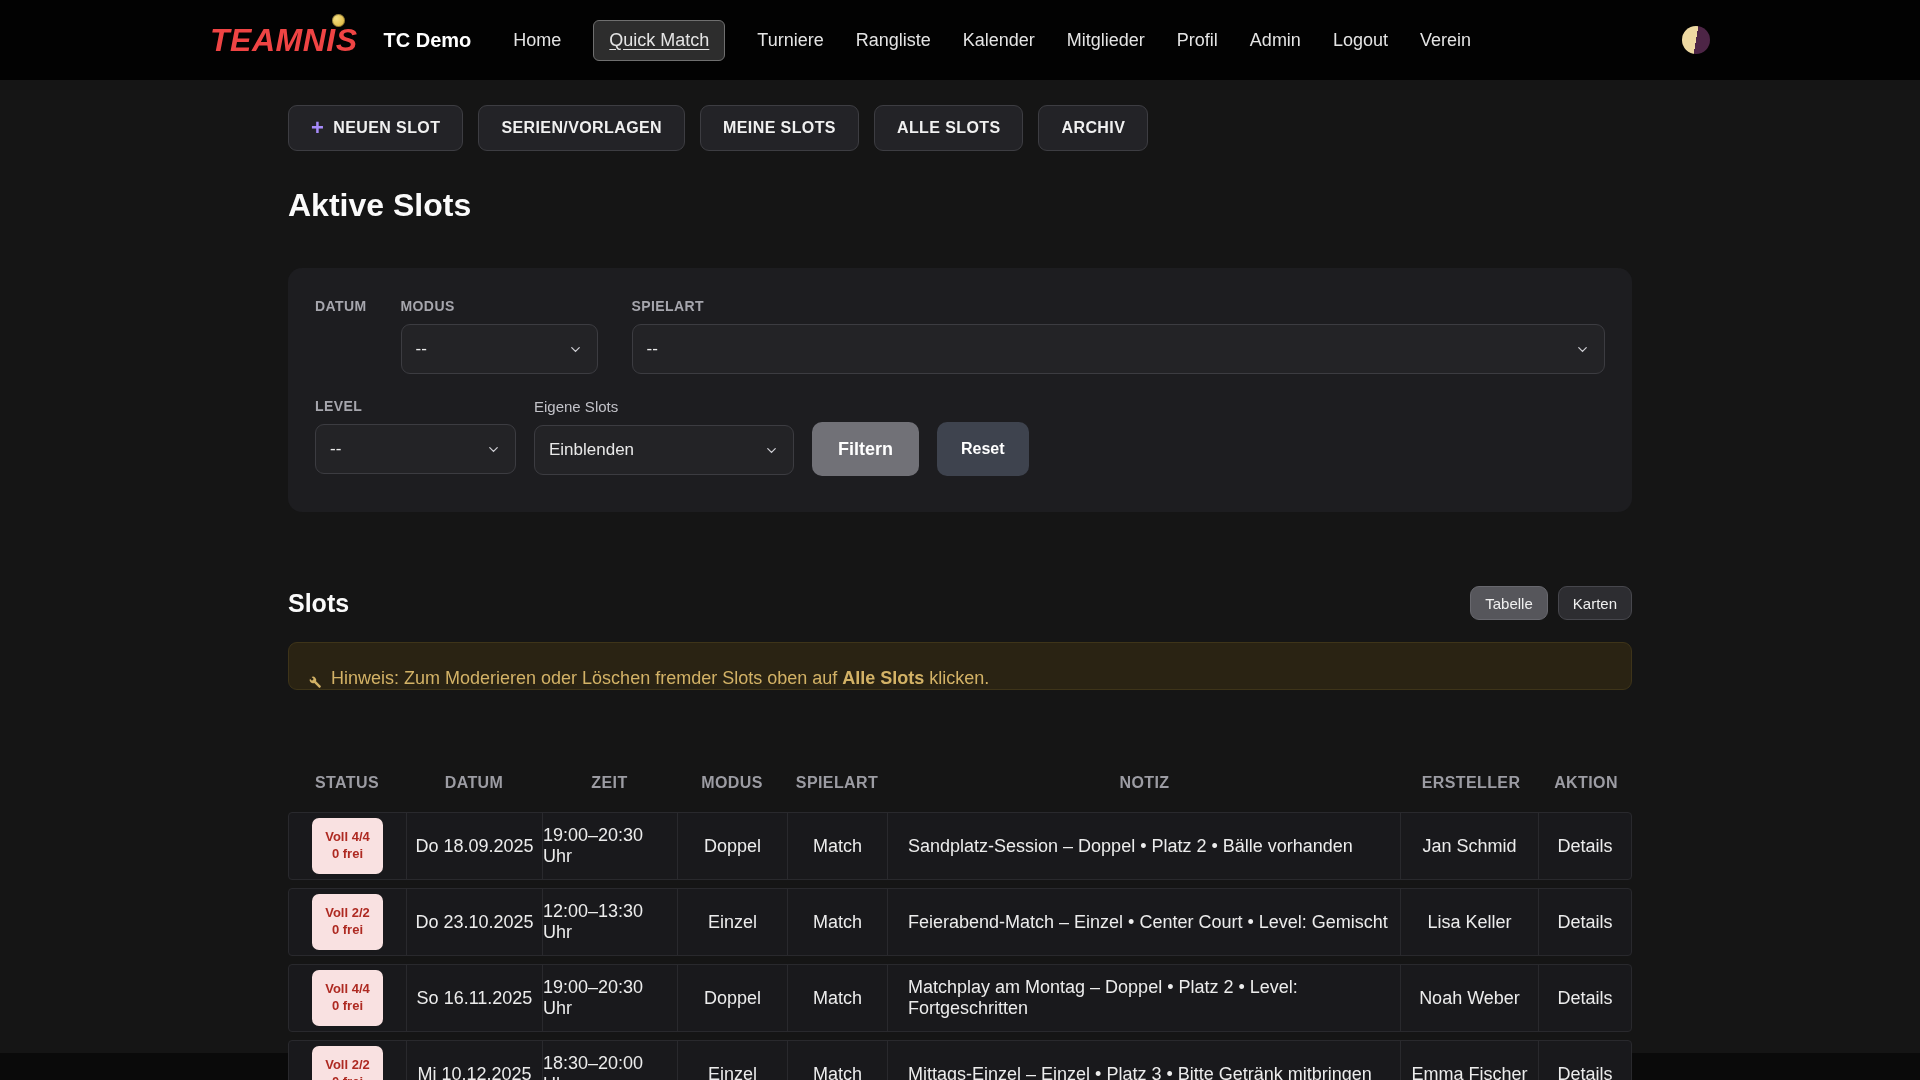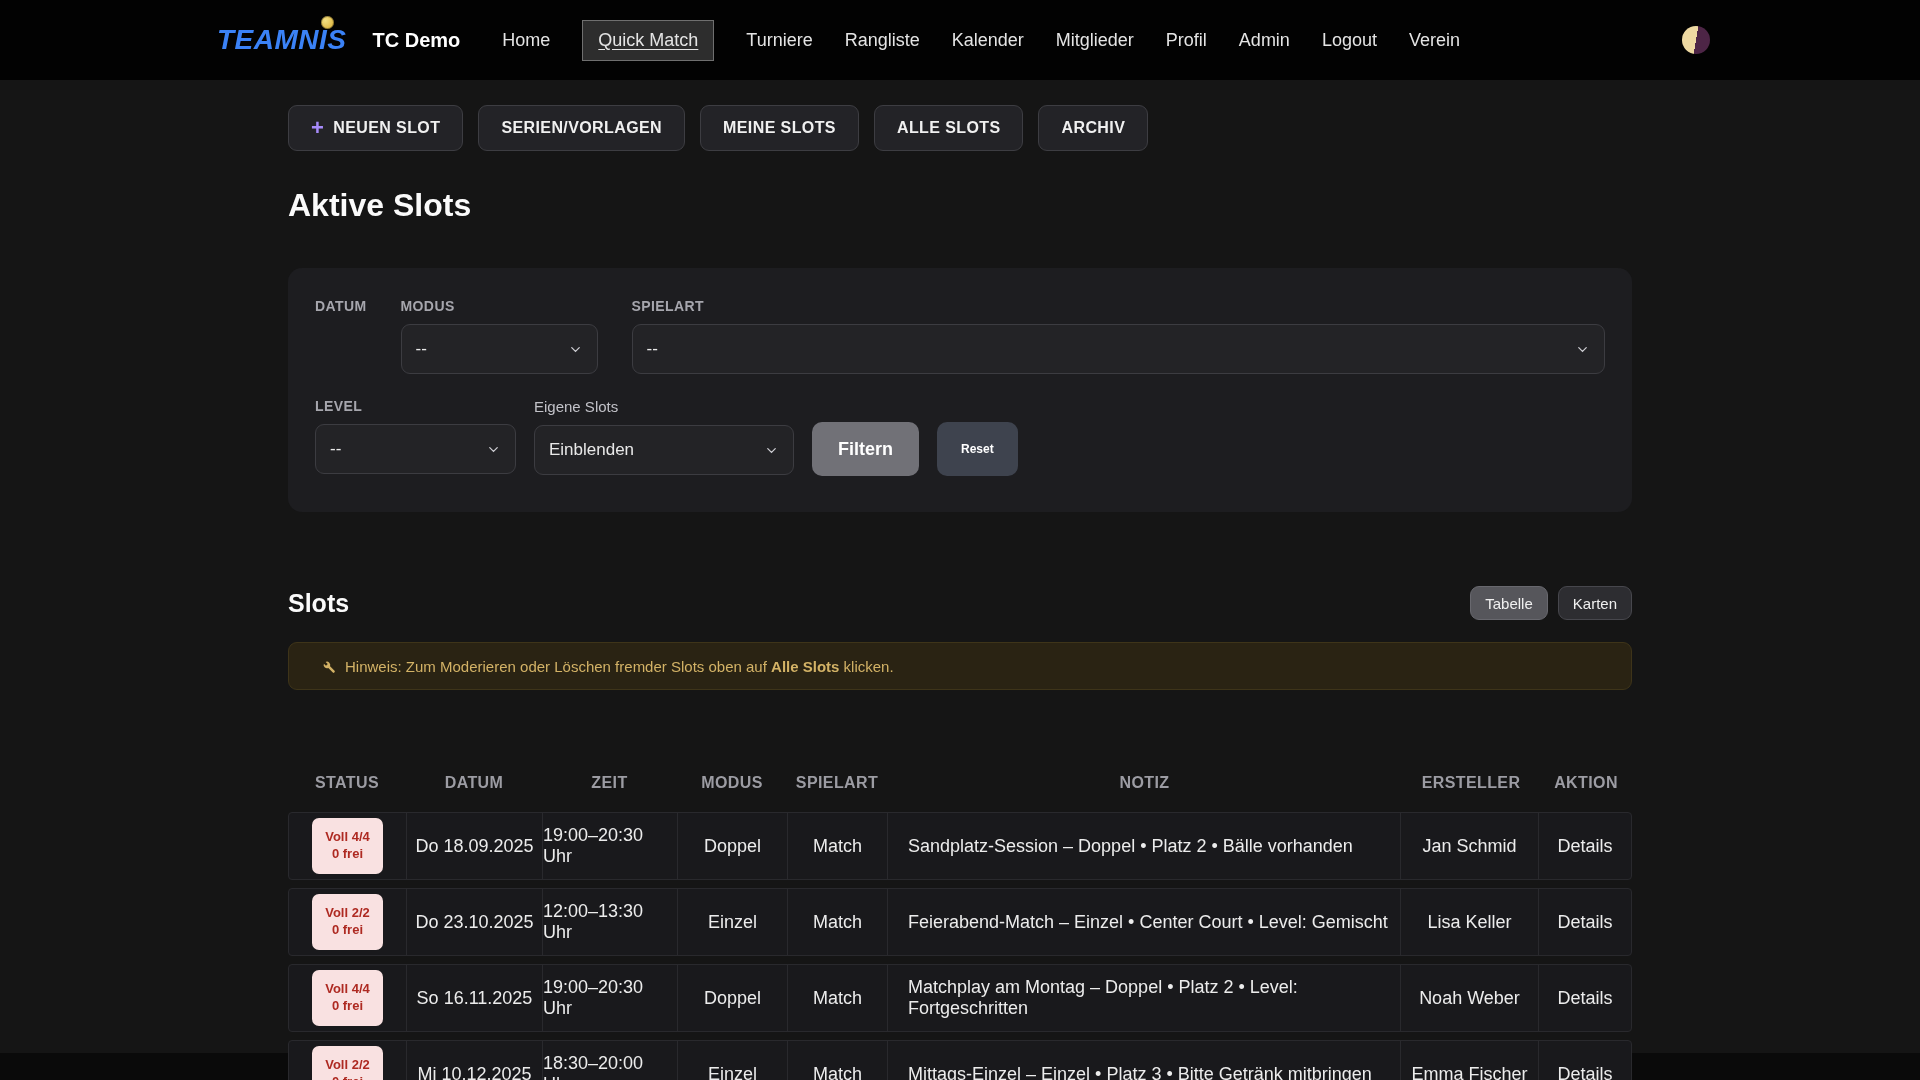--- a/index.html
+++ b/index.html
@@ -5,27 +5,27 @@
   * { box-sizing: border-box; }
   html, body { margin:0; padding:0; }
   body {
     width:1920px; height:1080px; overflow:hidden;
     background:#0a0a0a; color:#ececec;
     font-family:"Liberation Sans", sans-serif;
   }
   
   .topnav { height:80px; background:#020202; }
   .nav-inner { width:1500px; margin:0 auto; height:100%; display:flex; align-items:center; }
-  .brand { position:relative; font-style:italic; font-weight:bold; font-size:28px; letter-spacing:.5px; color:#3b82f6; cursor:pointer;margin-left:7px; }
+  .brand { position:relative; font-style:italic; font-weight:bold; font-size:32px; letter-spacing:.5px; color:#ef4444; cursor:pointer; }
   .ball { position:absolute; top:-8px; right:13px; width:13px; height:13px; border-radius:50%;
           background:radial-gradient(circle at 35% 35%, #f4e083, #d9ab2e); box-shadow:0 0 0 1px rgba(0,0,0,.35) inset; }
   .club { font-weight:700; font-size:20px; margin-left:26px; color:#fff; white-space:nowrap; }
   .nav-items { display:flex; align-items:center; gap:32px; margin-left:42px; flex:1; }
   .nav-item { color:#e4e4e4; font-size:18px; cursor:pointer; text-decoration:none; white-space:nowrap; }
-  .nav-item.active { border:1px solid #6f6f6f; background:#2d2d2d; border-radius:0; padding:9px 15px;
+  .nav-item.active { border:1px solid #6f6f6f; background:#2d2d2d; border-radius:6px; padding:9px 15px;
                      text-decoration:underline; text-underline-offset:3px; }
   .avatar { width:28px; height:28px; border-radius:50%; flex:0 0 auto; cursor:pointer;
             background:linear-gradient(100deg, #eed9a2 0 50%, #4d2546 50% 100%); }
   
   main { background:#151515; height:973px; }
   .container { width:1344px; margin:0 auto; }
   
   .toolbar { display:flex; gap:15px; padding-top:25px; }
   .tbtn { background:#232327; border:1px solid #3d3d42; color:#f0f0f0; font-weight:700; font-size:16px;
           letter-spacing:.4px; border-radius:9px; padding:0 22px; height:46px; display:flex; align-items:center;
@@ -49,30 +49,30 @@
   .heute { margin-left:12px; height:50px; padding:0 16px; background:#3a3a3f; border:1px solid #54545a;
            border-radius:9px; font-weight:700; font-size:16px; color:#f2f2f2; cursor:pointer; font-family:inherit; }
   .select { justify-content:space-between; cursor:pointer; }
   .select-modus { width:197px; }
   .select-spielart { width:100%; }
   .select-level { width:201px; }
   .select-eigene { width:260px; }
   .btn-filtern { height:54px; padding:0 26px; background:#717177; border:none; border-radius:10px; color:#fff;
                  font-weight:700; font-size:18px; margin-top:24px; cursor:pointer; font-family:inherit; }
   .btn-reset { height:54px; padding:0 24px; background:#3e434e; border:none; border-radius:10px; color:#fff;
-               font-weight:700; font-size:12px; margin-top:24px; cursor:pointer; font-family:inherit; }
+               font-weight:700; font-size:16px; margin-top:24px; cursor:pointer; font-family:inherit; }
   
   .slots-head { margin-top:74px; display:flex; align-items:center; justify-content:space-between; }
   .slots-title { font-size:25px; font-weight:700; color:#fafafa; }
   .view-buttons { display:flex; gap:10px; }
   .vbtn { background:#2d2d31; border:1px solid #47474d; border-radius:9px; height:34px; padding:16px 14px;
           font-size:15px; color:#f0f0f0; display:flex; align-items:center; cursor:pointer; font-family:inherit; }
   .vbtn.active { background:#56565b; border-color:#68686e; }
   .hint { margin-top:22px; height:48px; background:#2a2313; border:1px solid #3e3419; border-radius:9px;
-          display:flex; align-items:center; padding:0 32px; gap:9px; color:#d3b266; font-size:15px; }
+          display:flex; align-items:flex-end; padding:0 18px; gap:9px; color:#d3b266; font-size:18px; }
   .hint .bold { font-weight:700; }
   
   .tgrid { display:grid; grid-template-columns:118px 136px 135px 110px 100px 1fr 138px 92px; }
   .thead { margin-top:34px; }
   .th { font-size:16px; font-weight:700; color:#9c9ca3; letter-spacing:.4px; text-align:center; padding:8px 4px;margin-top:42px; }
   .trow { margin-top:8px; background:#19191c; border:1px solid #29292d; border-radius:4px; height:68px; }
   .trow-first { margin-top:12px; }
   .td { display:flex; align-items:center; justify-content:center; font-size:18px; color:#ececec;
         border-right:1px solid #29292d; overflow:hidden; }
   .td:last-child { border-right:none; }

